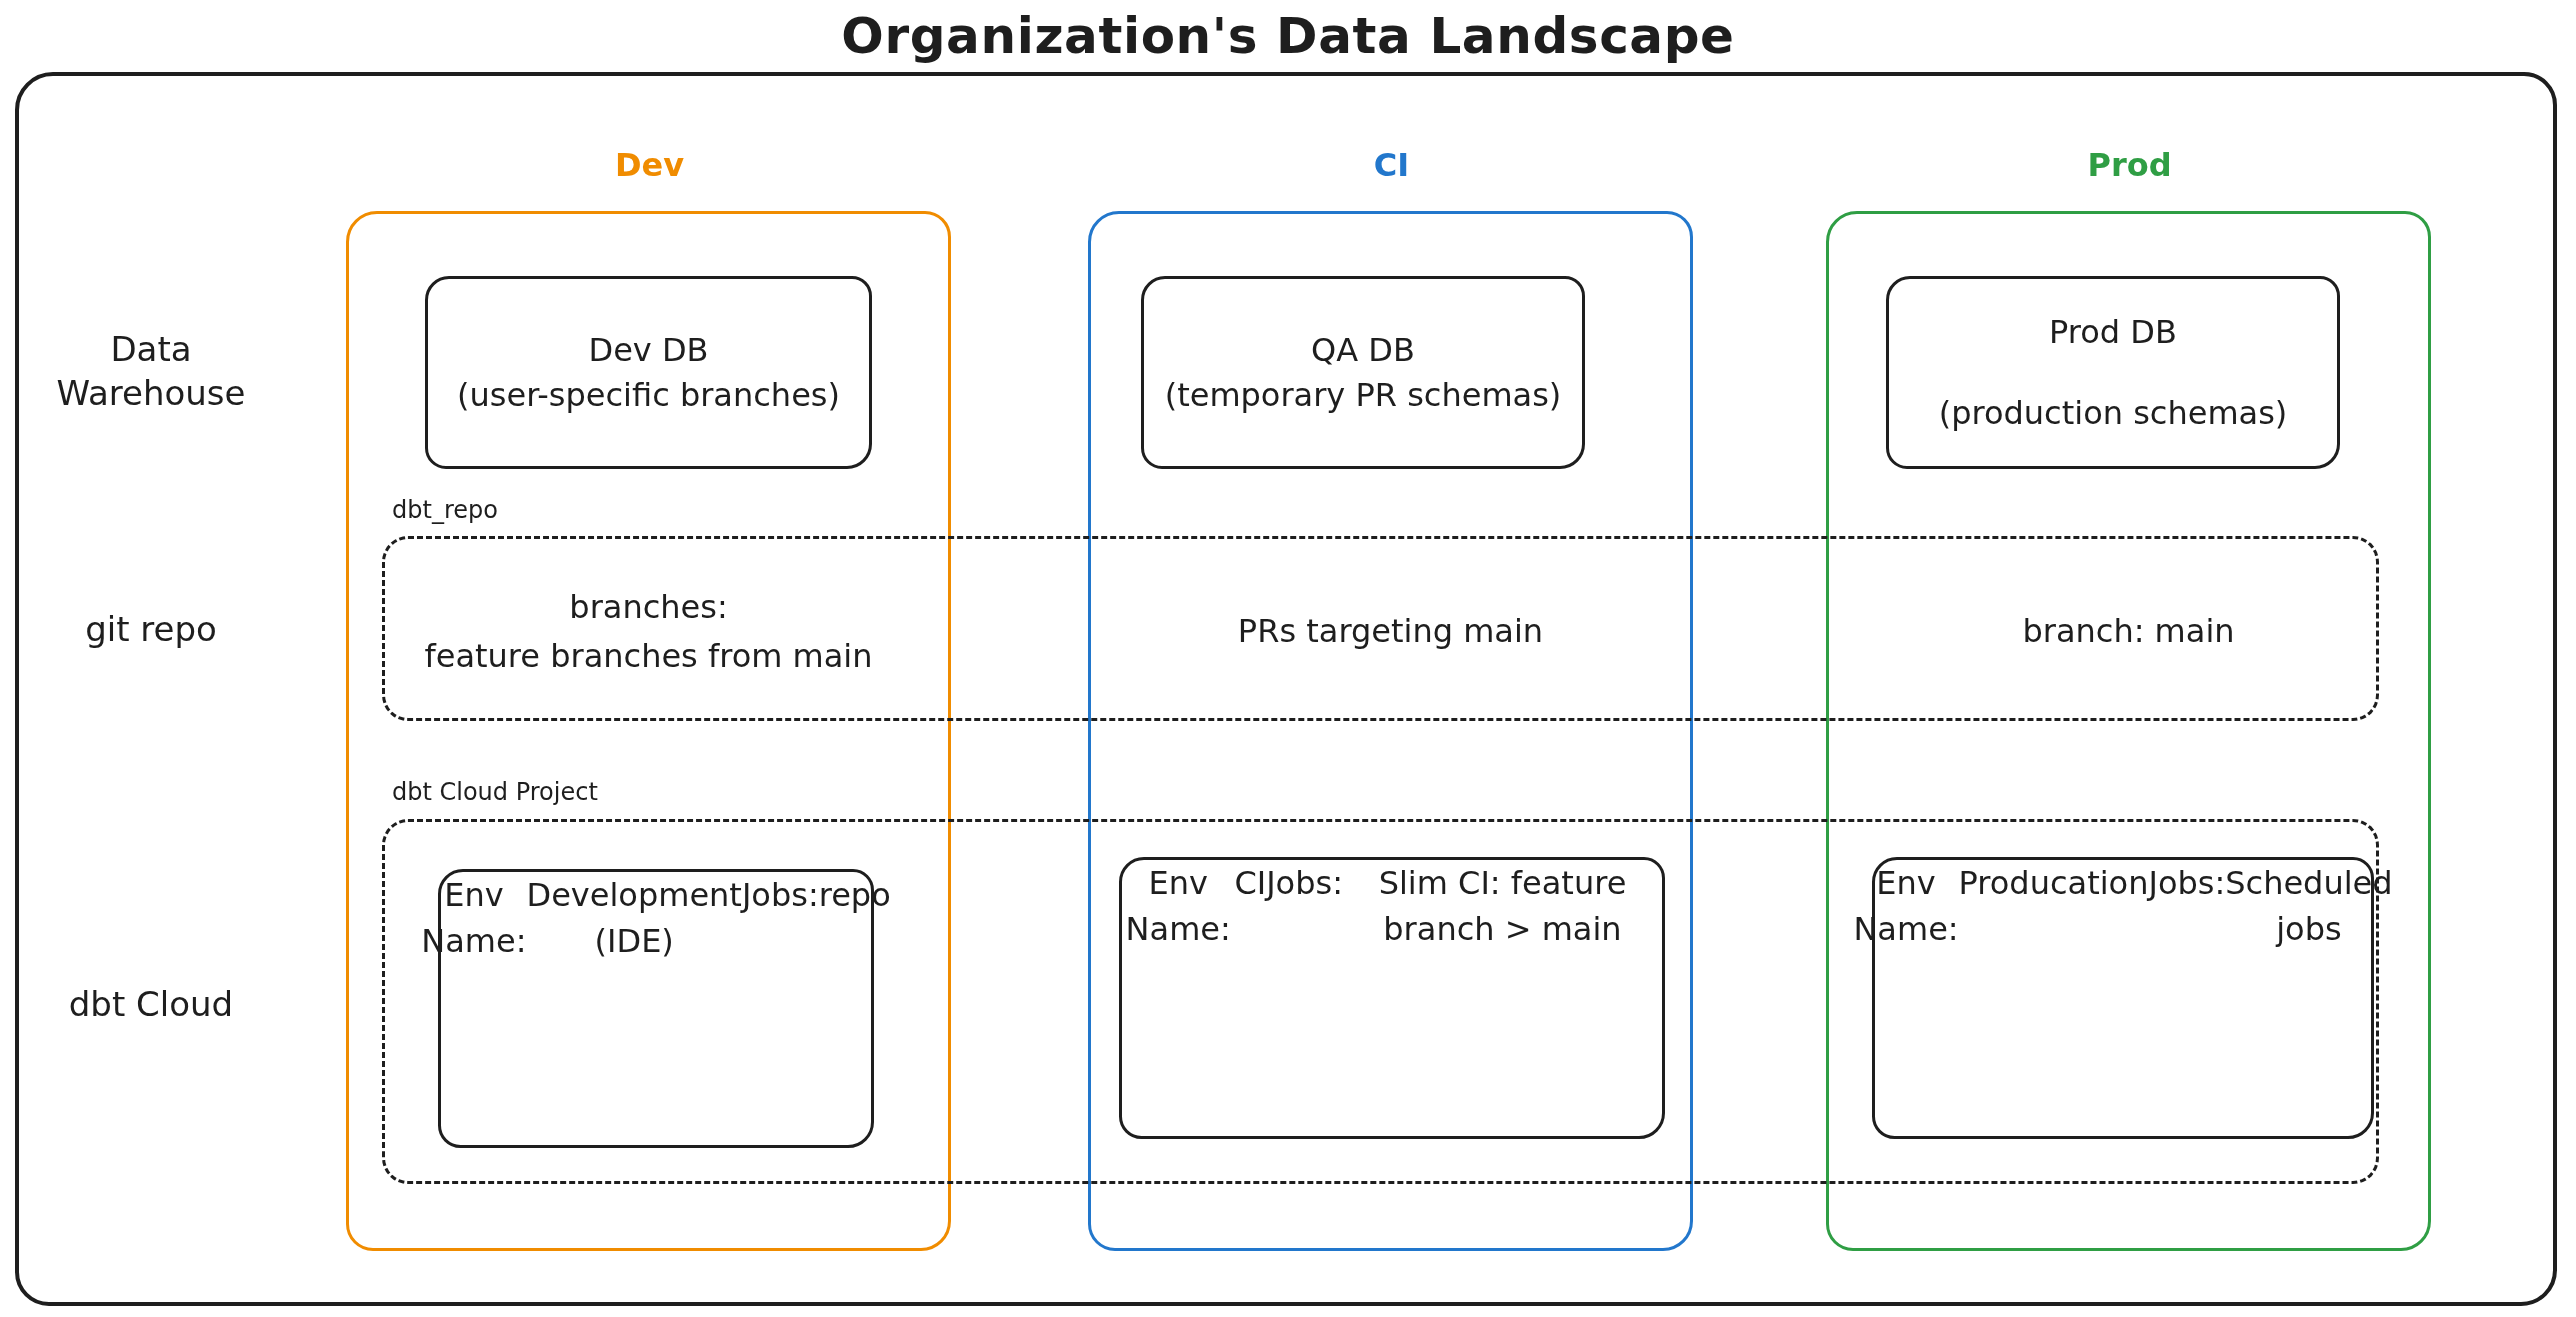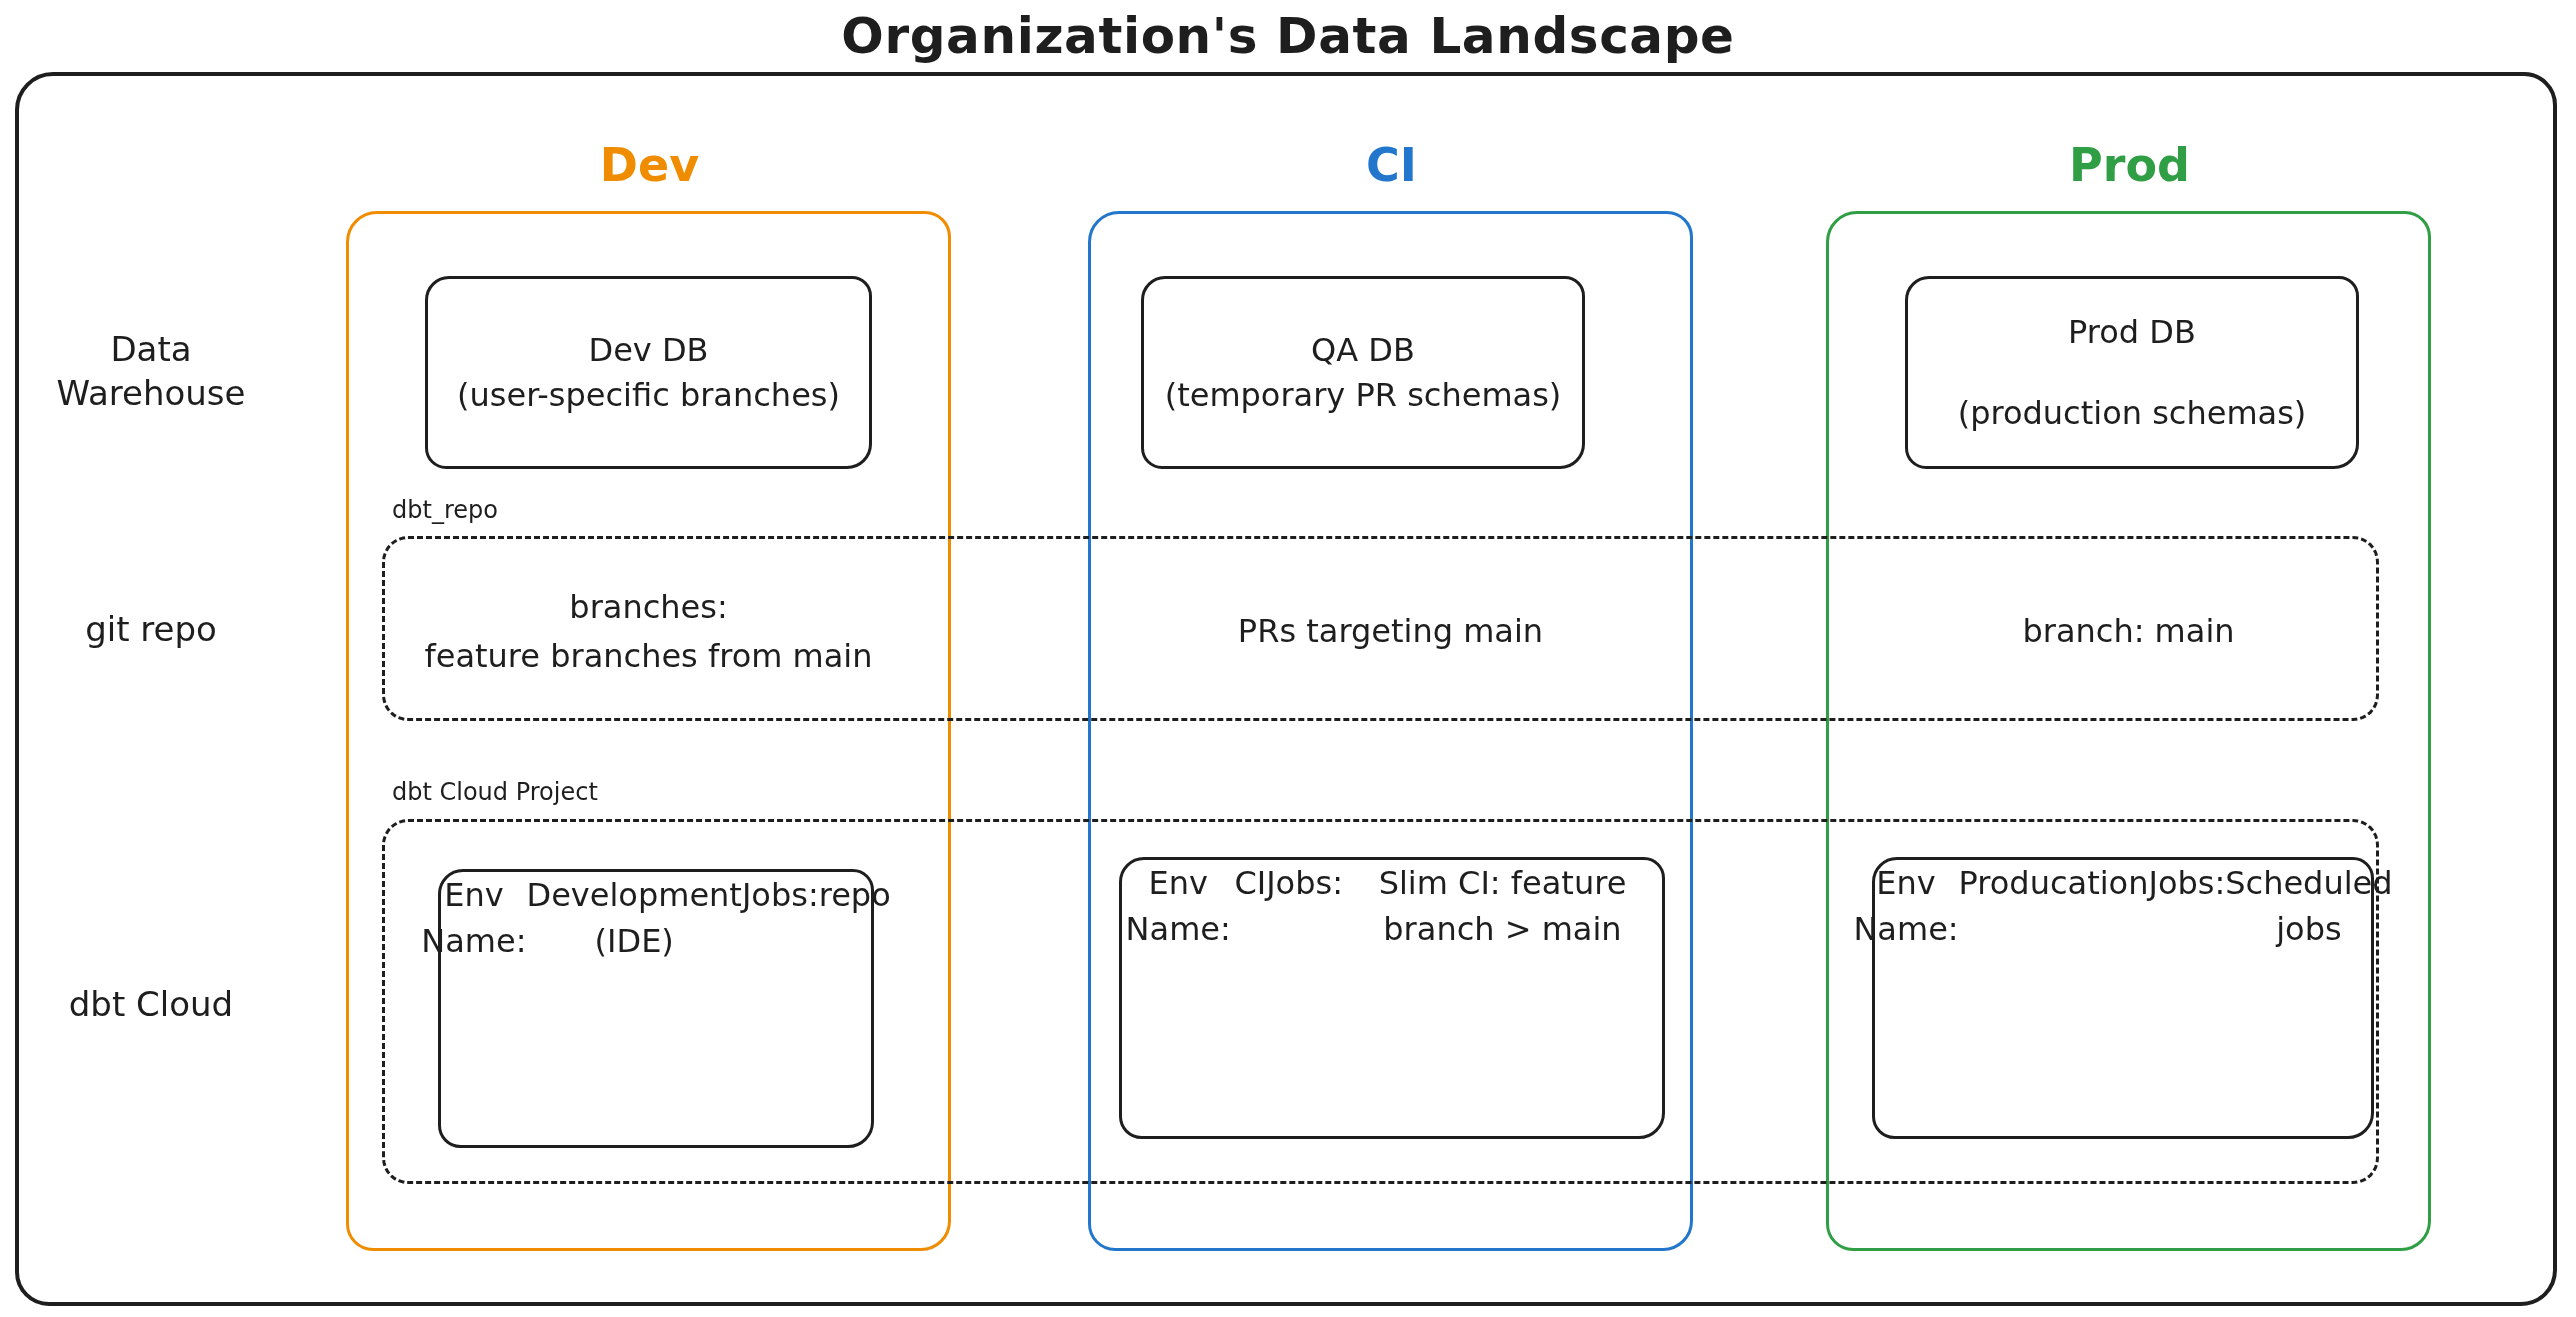--- a/index.html
+++ b/index.html
@@ -15,38 +15,38 @@
   #outer{
     position:absolute;left:15px;top:72px;width:2534px;height:1226px;
     border:4.1px solid #1e1e1e;border-radius:38px 33px 36px 34px;
     z-index:1;
   }
   .column{position:absolute;top:136px;width:607px;height:1124px;z-index:2;}
   #col-dev{left:346px;}
   #col-ci{left:1088px;}
   #col-prod{left:1826px;}
   .col-header{
-    height:75px;text-align:center;font-size:46px;font-weight:bold;
+    height:75px;text-align:center;font-size:32px;font-weight:bold;
     line-height:59px;color:var(--c,#1e1e1e);
   }
   .col-container{
     position:absolute;top:75px;left:0;width:599px;height:1034px;
     border:3.6px solid var(--c,#1e1e1e);
     border-radius:31px 26px 30px 27px;
   }
   .db-box{
     position:absolute;top:62px;
     border:3.6px solid #1e1e1e;border-radius:24px 20px 25px 21px;
     display:flex;flex-direction:column;justify-content:center;
     text-align:center;font-size:32px;line-height:45px;
     background:transparent;
   }
   #col-dev .db-box{left:76px;width:441px;height:187px;}
   #col-ci  .db-box{left:50px;width:438px;height:187px;}
-  #col-prod .db-box{left:76px;width:448px;height:187px;gap:36px;}
+  #col-prod .db-box{left:57px;width:448px;height:187px;gap:36px;}
   .git-text{
     position:absolute;top:325px;left:0;width:100%;height:185px;
     display:flex;flex-direction:column;justify-content:center;
     text-align:center;font-size:32px;line-height:49px;
   }
   .git-text .line{min-height:0;}
   .env-box{
     position:absolute;
     border:3.6px solid #1e1e1e;border-radius:25px 21px 26px 22.5px;
     display:flex;flex-direction:row;justify-content:center;

